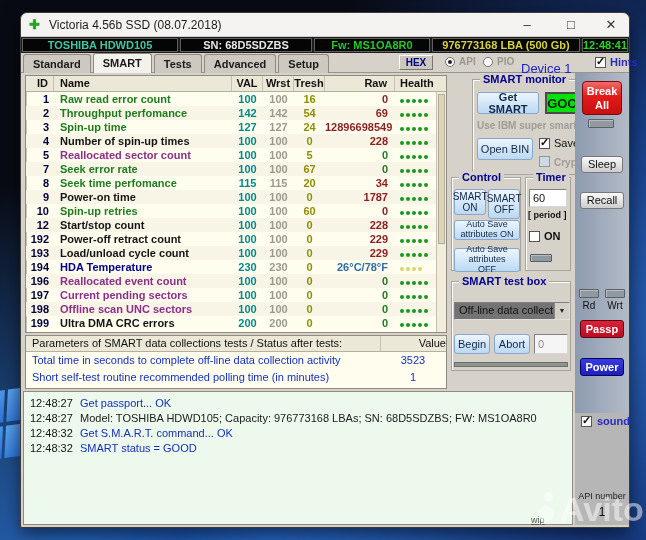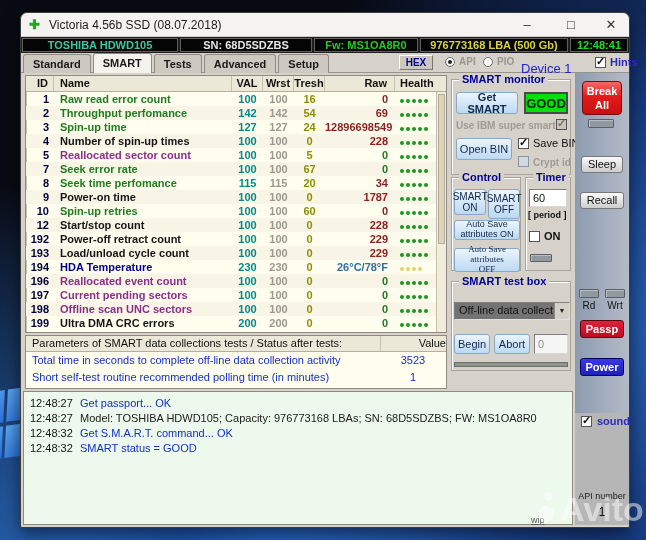--- a/index.html
+++ b/index.html
@@ -33,21 +33,21 @@
     font-size:13px; color:#333; cursor:default; }
   .wc.min{right:88px} .wc.max{right:44px} .wc.close{right:4px}
 
   
   .infobar { position:absolute; left:0; top:24px; width:100%; height:16px; background:#1e1e1e;
     display:flex; gap:2px; padding:1px; }
   .seg { background:#050505; border:1px solid #5e5e5e; font-size:11px; font-weight:bold;
     text-align:center; line-height:12px; overflow:hidden; white-space:nowrap; }
   .seg.model{width:156px; color:var(--info_model);}
   .seg.sn{width:132px; color:var(--info_white);}
-  .seg.fw{width:104px; color:var(--info_green);}
+  .seg.fw{width:116px; color:var(--info_green);}
   .seg.lba{width:148px; color:var(--info_yellow);}
   .seg.clock{flex:1; color:var(--info_time);}
 
   
   .tabrow { position:absolute; left:0; top:40px; width:100%; height:20px; background:#d6d2ca;
     border-bottom:1px solid #98948c; }
   .tabs { position:absolute; left:2px; top:1px; height:19px; display:flex; }
   .tab { height:19px; line-height:18px; padding:0 9px; font-size:11px; font-weight:bold; color:#1a1a1a;
     background:#cdc9c1; border:1px solid #8f8b83; border-bottom:none; border-radius:3px 3px 0 0; margin-right:2px; }
   .tab.active { background:#f4f2ec; position:relative; top:-1px; height:20px; }
@@ -502,39 +502,39 @@
     </div>
 
     <div class="log">
         <div class="logline"><span class="t">12:48:27</span><span class="m blue">Get passport... OK</span></div>
         <div class="logline"><span class="t">12:48:27</span><span class="m black">Model: TOSHIBA HDWD105; Capacity: 976773168 LBAs; SN: 68D5SDZBS; FW: MS1OA8R0</span></div>
         <div class="logline"><span class="t">12:48:32</span><span class="m blue">Get S.M.A.R.T. command... OK</span></div>
         <div class="logline"><span class="t">12:48:32</span><span class="m blue">SMART status = GOOD</span></div>
       </div>
     <span class="wip">wip</span>
 
-    <div class="group" style="left:430px; top:66px; width:120px; height:96px;">
+    <div class="group" style="left:451px; top:66px; width:120px; height:96px;">
       <span class="gtitle">SMART monitor</span>
       <div class="btn-blue" style="left:4px; top:12px; width:62px; height:22px; font-weight:bold;">Get SMART</div>
       <div class="good" style="left:72px; top:12px; width:44px; height:22px;">GOOD</div>
       <span class="glabel" style="left:4px; top:40px;">Use IBM super smart:</span>
       <span class="cb gray on" style="position:absolute; left:104px; top:39px;"></span>
       <div class="btn-blue" style="left:4px; top:58px; width:56px; height:22px;">Open BIN</div>
       <span class="cb on" style="position:absolute; left:66px; top:58px;"></span>
       <span class="blabel" style="left:81px; top:57px;">Save BIN</span>
       <span class="cb pale" style="position:absolute; left:66px; top:76px;"></span>
       <span class="glabel" style="left:81px; top:77px;">Crypt id</span>
     </div>
 
     <div class="group" style="left:430px; top:164px; width:70px; height:94px;">
       <span class="gtitle">Control</span>
       <div class="btn-blue" style="left:2px; top:11px; width:32px; height:26px; font-size:10px; line-height:1.1; padding:11px;">SMART ON</div>
       <div class="btn-blue" style="left:36px; top:11px; width:32px; height:26px; font-size:10px; line-height:1.1; padding:14px;">SMART OFF</div>
       <div class="btn-blue" style="left:2px; top:42px; width:66px; height:20px; font-size:9px; line-height:1.1; padding:1px;">Auto Save attributes ON</div>
-      <div class="btn-blue" style="left:2px; top:70px; width:66px; height:20px; font-size:9px; line-height:1.1; padding:11px;font-family:Liberation Serif, serif;">Auto Save attributes OFF</div>
+      <div class="btn-blue" style="left:2px; top:70px; width:66px; height:20px; font-size:9px; line-height:1.1; padding:11px;">Auto Save attributes OFF</div>
     </div>
 
     <div class="group" style="left:504px; top:164px; width:46px; height:94px;">
       <span class="gtitle">Timer</span>
       <div class="field" style="left:3px; top:11px; width:38px; height:18px;">60</div>
       <span class="blabel" style="left:2px; top:32px; font-size:9px; font-weight:bold;">[ period ]</span>
       <span class="cb" style="position:absolute; left:3px; top:53px;"></span>
       <span class="blabel" style="left:18px; top:52px; font-weight:bold;">ON</span>
       <div class="led" style="left:4px; top:76px; width:22px; height:8px;"></div>
     </div>

